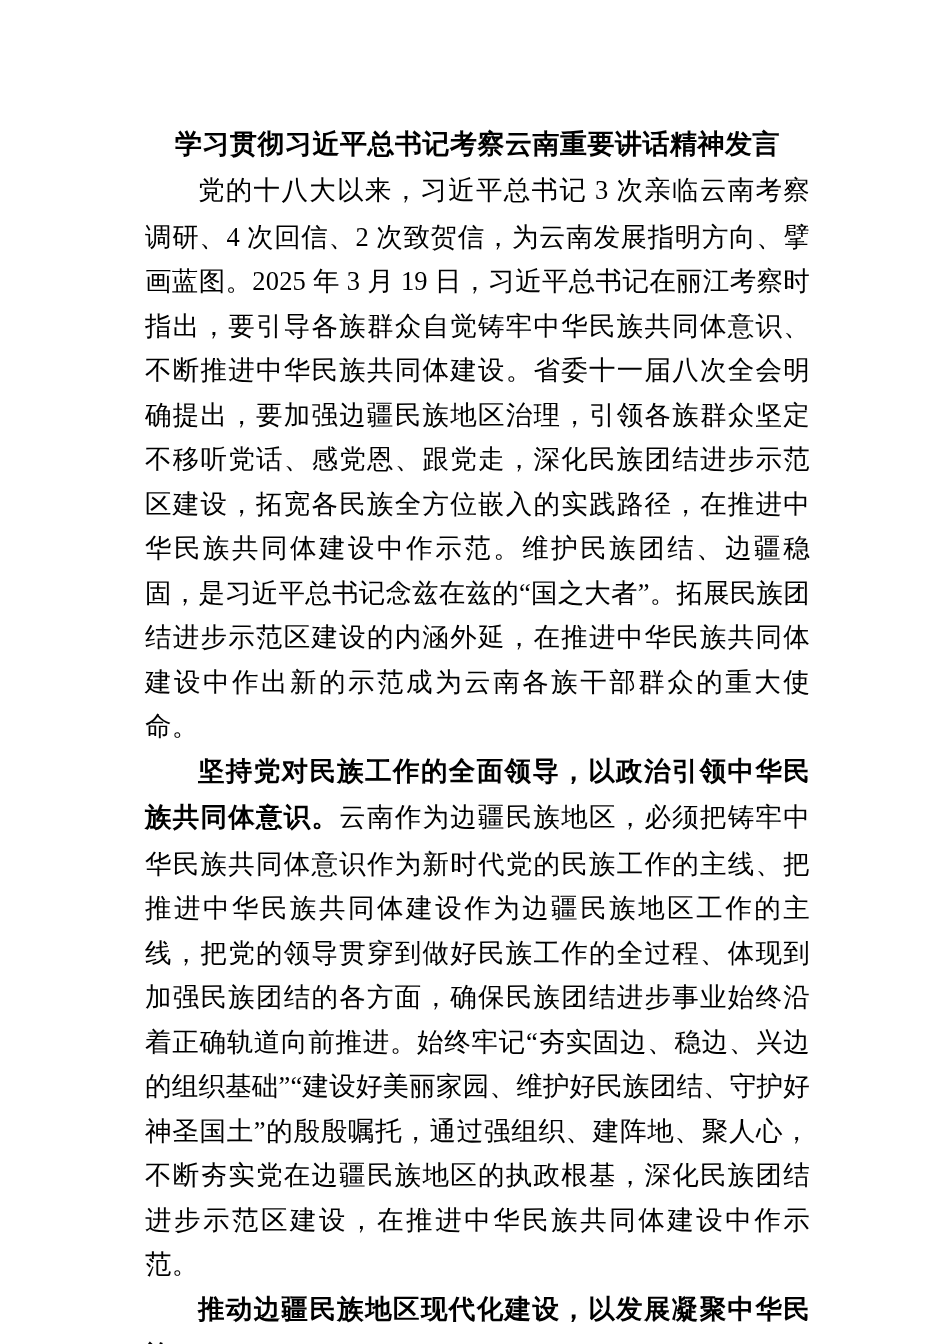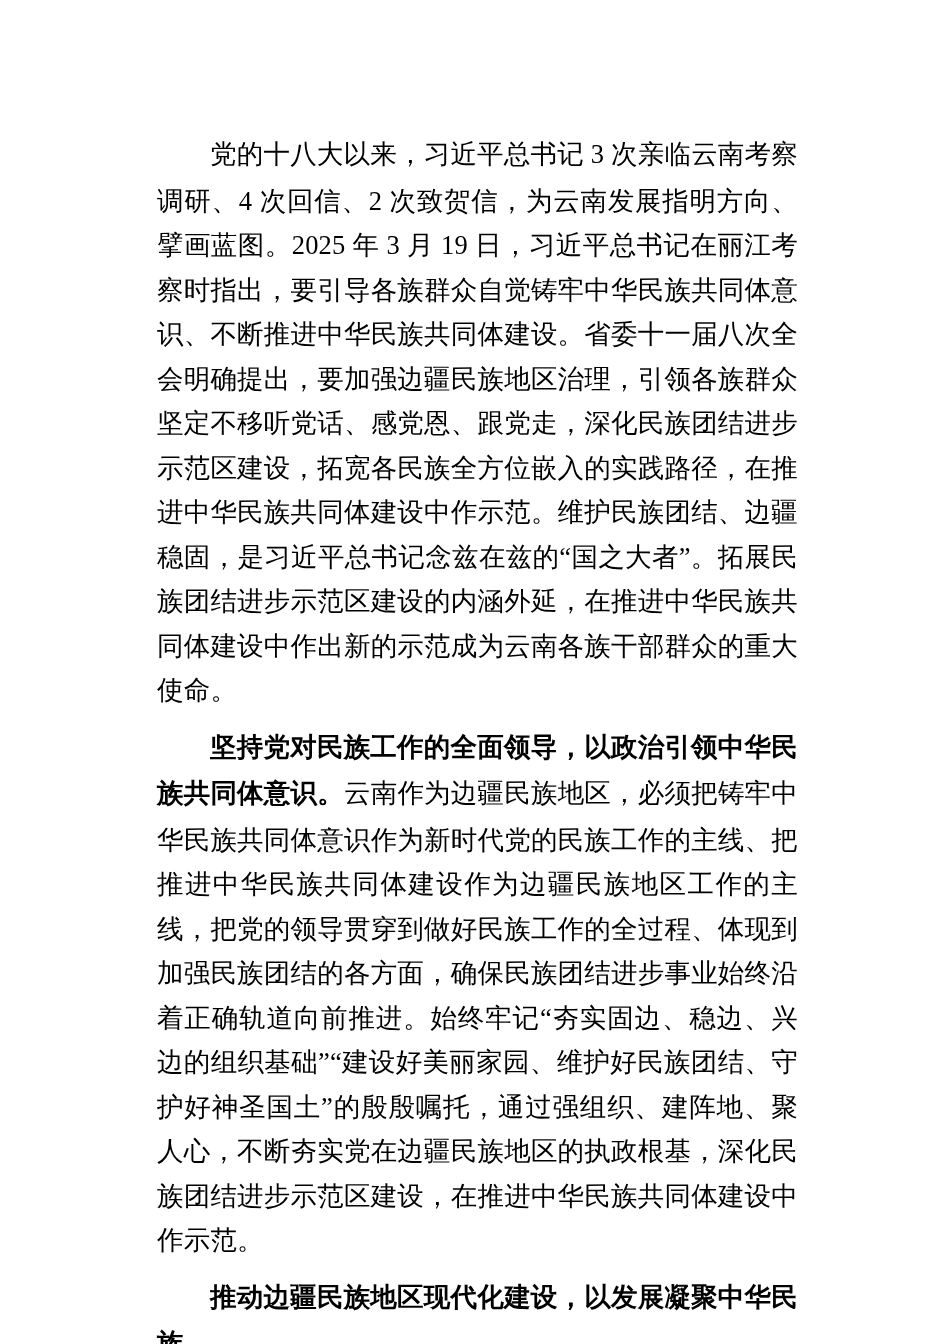--- a/index.html
+++ b/index.html
@@ -24,36 +24,37 @@
   .doc-title {
     margin: 0;
     font-size: 27px;
     font-weight: bold;
     text-align: center;
     line-height: 48px;
     letter-spacing: 0.5px;
     white-space: nowrap;
   }
   .doc-paragraph {
-    margin: 12px;
+    margin: 0;
     font-size: 26.5px;
     line-height: 44.5px;
     text-indent: 2em;
     text-align: justify;
     letter-spacing: 0.2px;
     word-break: break-all;
   }
   .doc-paragraph b {
     font-weight: bold;
     font-family: Liberation Mono, monospace;
   }
 </style>
 </head>
 <body>
 
 <div class="page">
+  <h1 class="doc-title">学习贯彻习近平总书记考察云南重要讲话精神发言</h1>
 
   <p class="doc-paragraph"><b></b><span>党的十八大以来，习近平总书记 3 次亲临云南考察调研、4 次回信、2 次致贺信，为云南发展指明方向、擘画蓝图。2025 年 3 月 19 日，习近平总书记在丽江考察时指出，要引导各族群众自觉铸牢中华民族共同体意识、不断推进中华民族共同体建设。省委十一届八次全会明确提出，要加强边疆民族地区治理，引领各族群众坚定不移听党话、感党恩、跟党走，深化民族团结进步示范区建设，拓宽各民族全方位嵌入的实践路径，在推进中华民族共同体建设中作示范。维护民族团结、边疆稳固，是习近平总书记念兹在兹的“国之大者”。拓展民族团结进步示范区建设的内涵外延，在推进中华民族共同体建设中作出新的示范成为云南各族干部群众的重大使命。</span></p>
 
   <p class="doc-paragraph"><b>坚持党对民族工作的全面领导，以政治引领中华民族共同体意识。</b><span>云南作为边疆民族地区，必须把铸牢中华民族共同体意识作为新时代党的民族工作的主线、把推进中华民族共同体建设作为边疆民族地区工作的主线，把党的领导贯穿到做好民族工作的全过程、体现到加强民族团结的各方面，确保民族团结进步事业始终沿着正确轨道向前推进。始终牢记“夯实固边、稳边、兴边的组织基础”“建设好美丽家园、维护好民族团结、守护好神圣国土”的殷殷嘱托，通过强组织、建阵地、聚人心，不断夯实党在边疆民族地区的执政根基，深化民族团结进步示范区建设，在推进中华民族共同体建设中作示范。</span></p>
 
   <p class="doc-paragraph"><b>推动边疆民族地区现代化建设，以发展凝聚中华民族</b><span></span></p>
 </div>
 
 </body></html>

